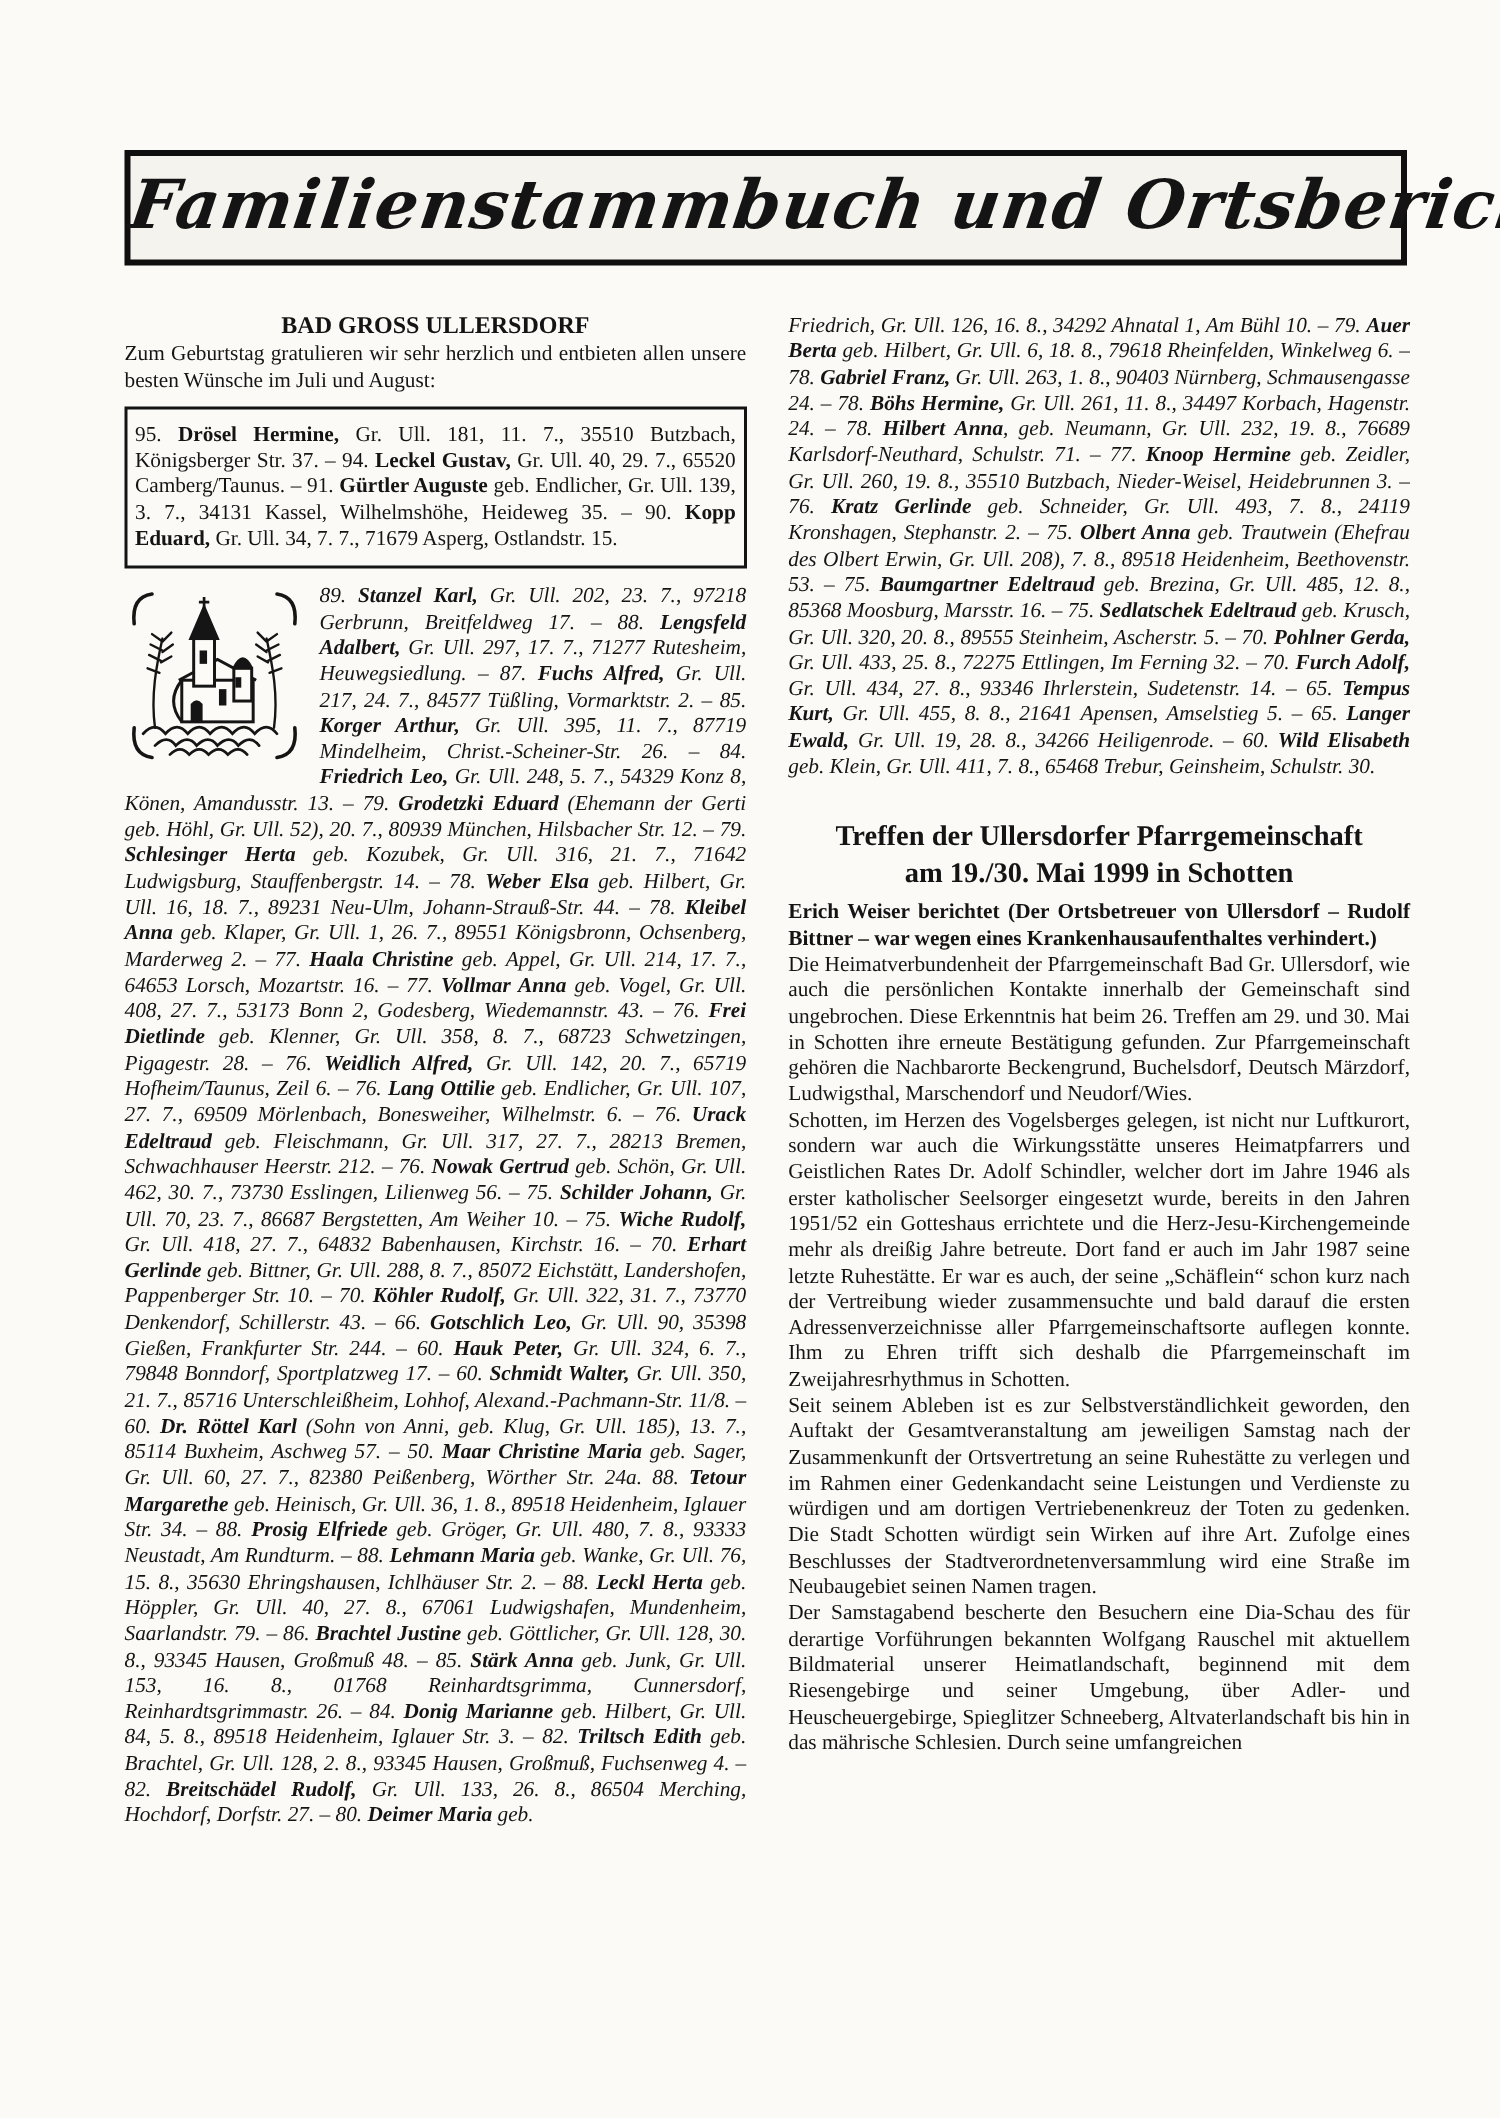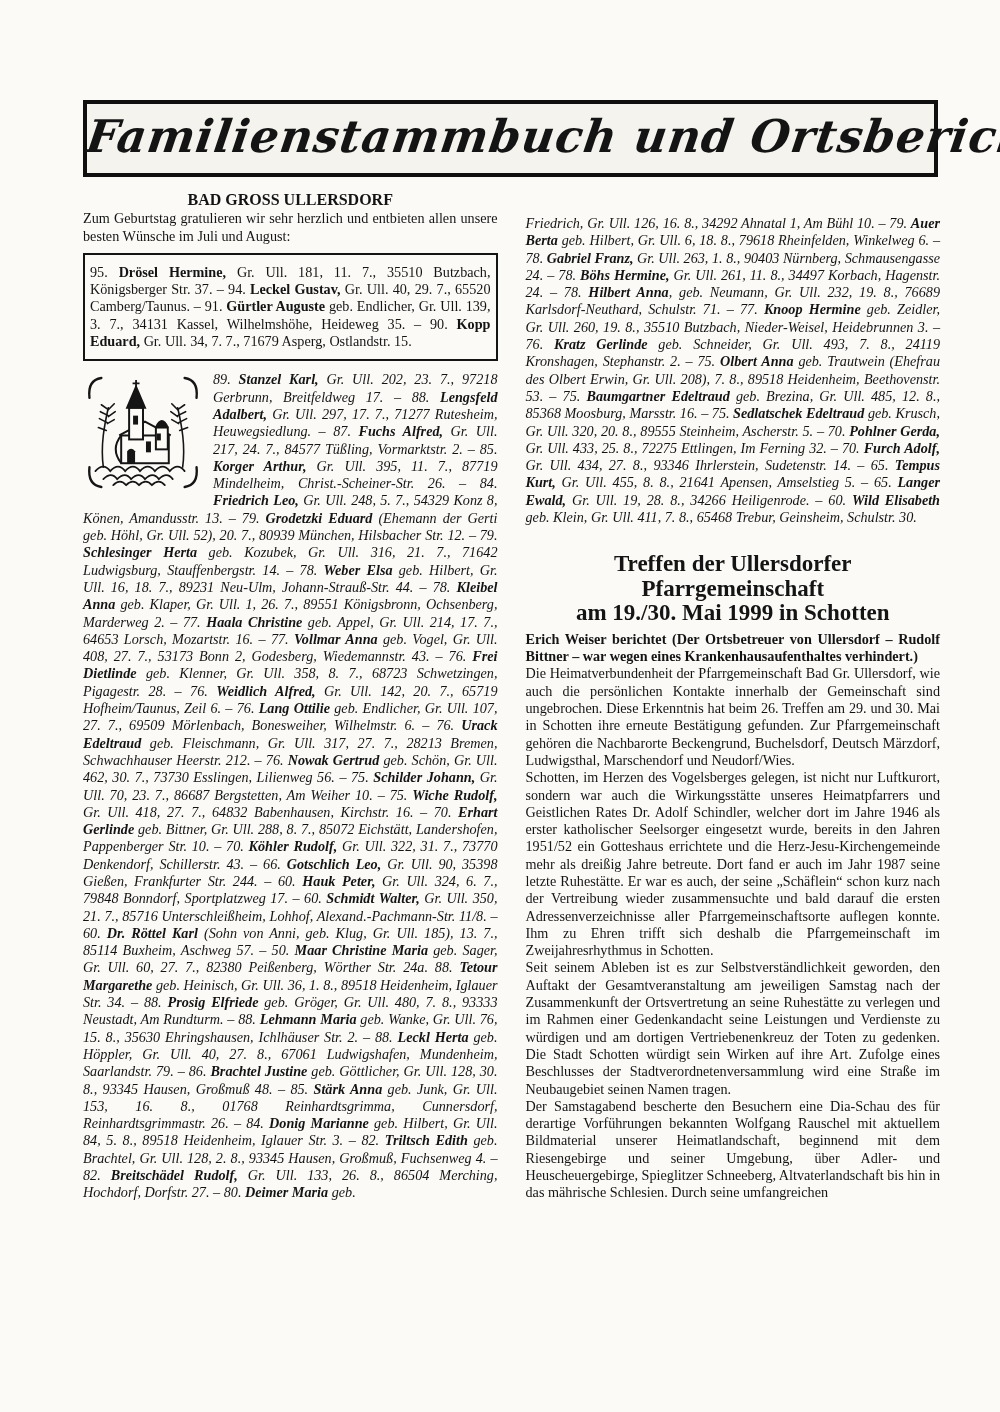--- a/index.html
+++ b/index.html
@@ -22,21 +22,21 @@
   .banner-text{
     display:inline-block;
     font-family:"DejaVu Serif", serif;
     font-style:italic;
     font-weight:bold;
     font-size:45px;
     letter-spacing:1px;
     transform:skewX(-8deg);
     white-space:nowrap;
   }
-  .columns{display:flex;gap:28px;margin-top:14px;align-items:flex-end;}
+  .columns{display:flex;gap:28px;margin-top:32px;}
   .col{
     width:424px;
     font-size:14.2px;
     line-height:17.3px;
     text-align:justify;
   }
   .section-title{
     text-align:center;
     font-weight:bold;
     font-size:16px;
@@ -52,21 +52,21 @@
   .church{
     float:left;
     width:120px;
     height:117px;
     margin:3px 10px 2px 0;
   }
   .article{margin-top:26px;}
   .article-title{
     text-align:center;
     font-weight:bold;
-    font-size:23px;
+    font-size:19px;
     line-height:24.5px;
     margin:0 0 5px;
   }
   .lead{font-weight:bold;margin:0;}
   .para{margin:0;}
   .page-number{
     position:absolute;
     left:88px;
     top:1426px;
     font-size:11px;

